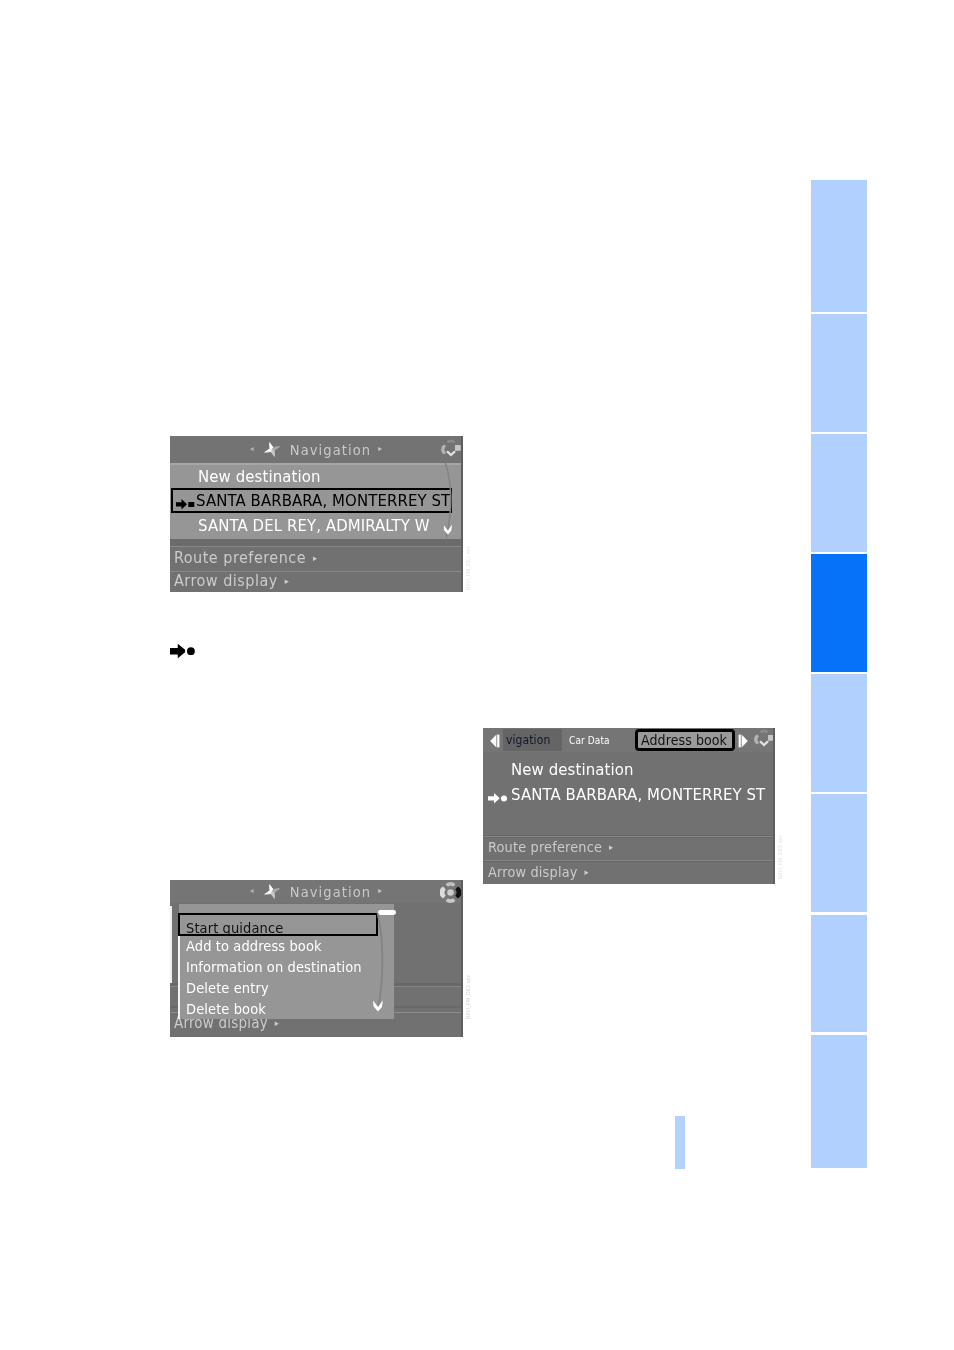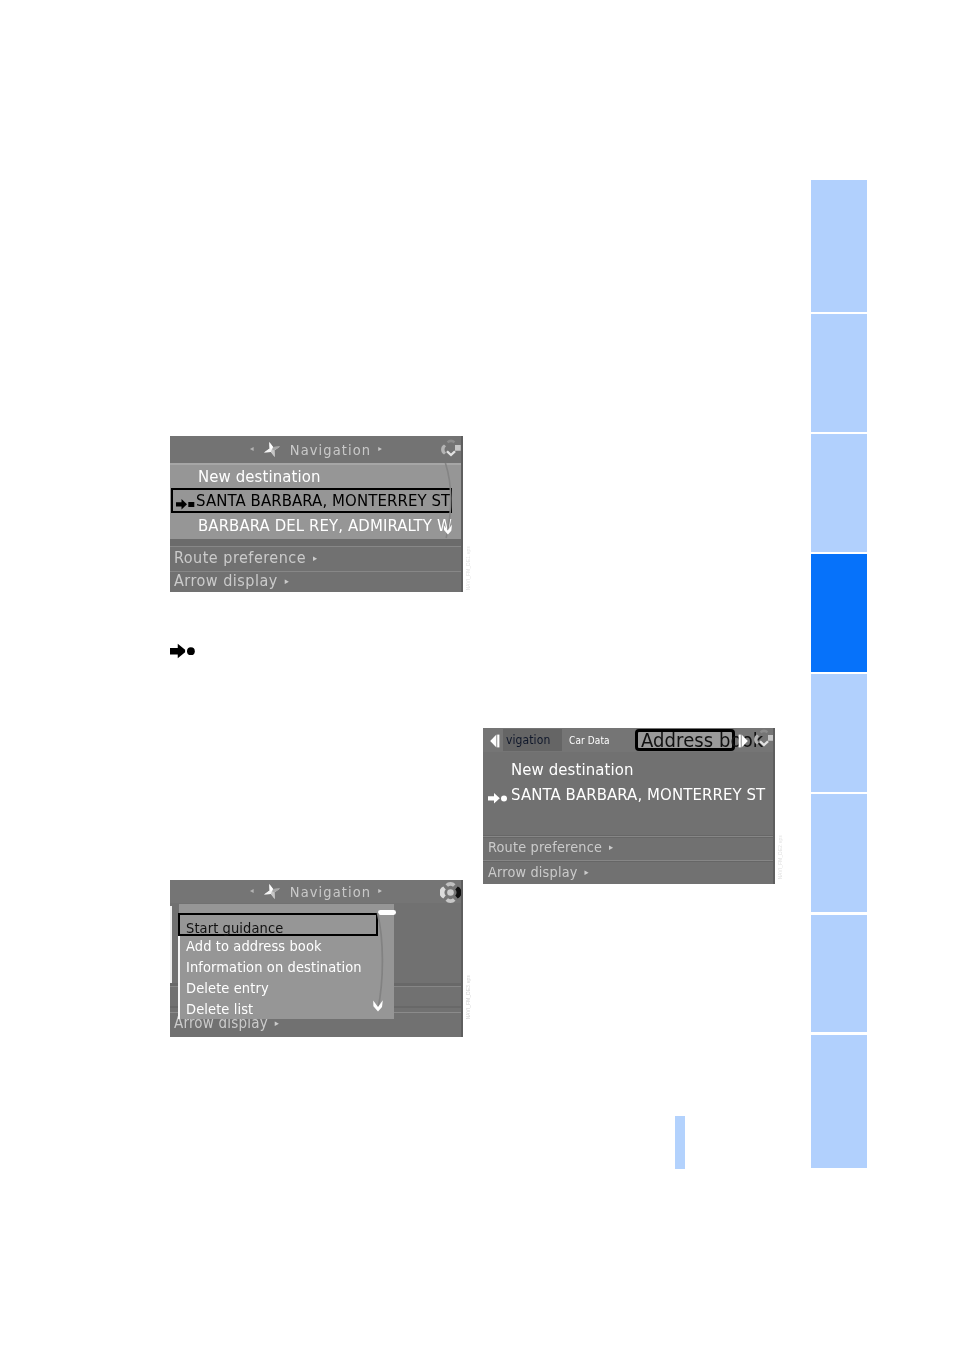--- a/index.html
+++ b/index.html
@@ -108,21 +108,21 @@
       <span class="arrowbullet" style="position:relative;width:19px;height:11px;margin-right:1px;display:inline-block;">
         <svg viewBox="0 0 19 11" width="19" height="11">
           <path d="M0 3.2 L5.5 3.2 L5.5 0 L11 5.3 L5.5 10.6 L5.5 7.4 L0 7.4 Z" fill="#000"></path>
           <rect x="12.3" y="3.0" width="6.0" height="5.0" fill="#000"></rect>
         </svg>
       </span>
       <span>SANTA BARBARA, MONTERREY ST</span>
     </div>
 
     <div class="row" style="left:0;top:77px;width:282px;height:25px;padding-left:28px;">
-      <span>BARBARA DEL REY, ADMIRALTY W</span>
+      <span>SANTA DEL REY, ADMIRALTY W</span>
     </div>
 
     <div style="position:absolute;left:272px;top:26px;width:21px;height:78px;">
       <svg viewBox="0 0 21 78" width="21" height="78">
         <path d="M3.4 1 C 10.2 22, 10.8 46, 4.2 76" stroke="#848484" stroke-width="1.6" fill="none"></path>
         <path d="M1.8 63.2 L5.9 68.4 L10.0 62.6 L9.3 68.8 L5.9 72.6 L2.0 68.0 Z" fill="#ffffff"></path>
       </svg>
     </div>
 
     <div class="sep" style="top:103px;width:292px;height:7px;background:#6b6b6b;"></div>
@@ -152,21 +152,21 @@
 
     <div class="tabbtn" style="position:absolute;left:20px;top:1px;width:59px;height:22px;background:#656565;"></div>
     <div class="tablbl" style="position:absolute;left:23px;top:1px;height:22px;display:flex;align-items:center;
                 color:#0f172a;font-size:12px;letter-spacing:.1px;white-space:nowrap;">vigation</div>
 
     <div class="tablbl" style="position:absolute;left:86px;top:1px;height:22px;display:flex;align-items:center;
                 color:#fff;font-size:10px;letter-spacing:.1px;white-space:nowrap;">Car Data</div>
 
     <div class="selbox" style="left:152px;top:1px;width:100px;height:22px;border-width:3px;border-radius:4px;background:#9a9a9a;"></div>
     <div class="tablbl" style="position:absolute;left:158px;top:1px;height:22px;display:flex;align-items:center;
-                color:#111;font-size:20px;letter-spacing:.1px;white-space:nowrap;">Address book</div>
+                color:#111;font-size:14px;letter-spacing:.1px;white-space:nowrap;">Address book</div>
 
     <div style="position:absolute;left:255px;top:5px;width:11px;height:14px;">
       <svg viewBox="0 0 11 14" width="11" height="14">
         <path d="M3.6 0.6 L3.6 13.4 L9.8 7.0 Z" fill="#ffffff"></path>
         <rect x="0.6" y="0.6" width="2.2" height="12.8" fill="#ffffff"></rect>
       </svg>
     </div>
 
     <div class="ctrlicon" style="left:271px;top:1px;width:20px;height:21px;">
       <svg viewBox="0 0 40 42" width="20" height="21">
@@ -256,21 +256,21 @@
     <div class="prow" style="left:8px;top:55px;height:22px;">
       <span>Add to address book</span>
     </div>
     <div class="prow" style="left:8px;top:76px;height:22px;">
       <span>Information on destination</span>
     </div>
     <div class="prow" style="left:8px;top:97px;height:22px;">
       <span>Delete entry</span>
     </div>
     <div class="prow" style="left:8px;top:118px;height:22px;">
-      <span>Delete list</span>
+      <span>Delete book</span>
     </div>
 
     <div style="position:absolute;left:200px;top:28px;width:26px;height:112px;">
       <svg viewBox="0 0 26 112" width="26" height="112">
         <rect x="8" y="2" width="18" height="5" rx="2.4" fill="#ffffff"></rect>
         <path d="M7.5 5 C 14 32, 14 72, 7.8 102" stroke="#828282" stroke-width="1.7" fill="none"></path>
         <path d="M3.2 92.5 L8.0 99.0 L12.8 92.2 L12.0 99.0 L8.0 103.4 L3.4 98.2 Z" fill="#ffffff"></path>
       </svg>
     </div>
   </div>

